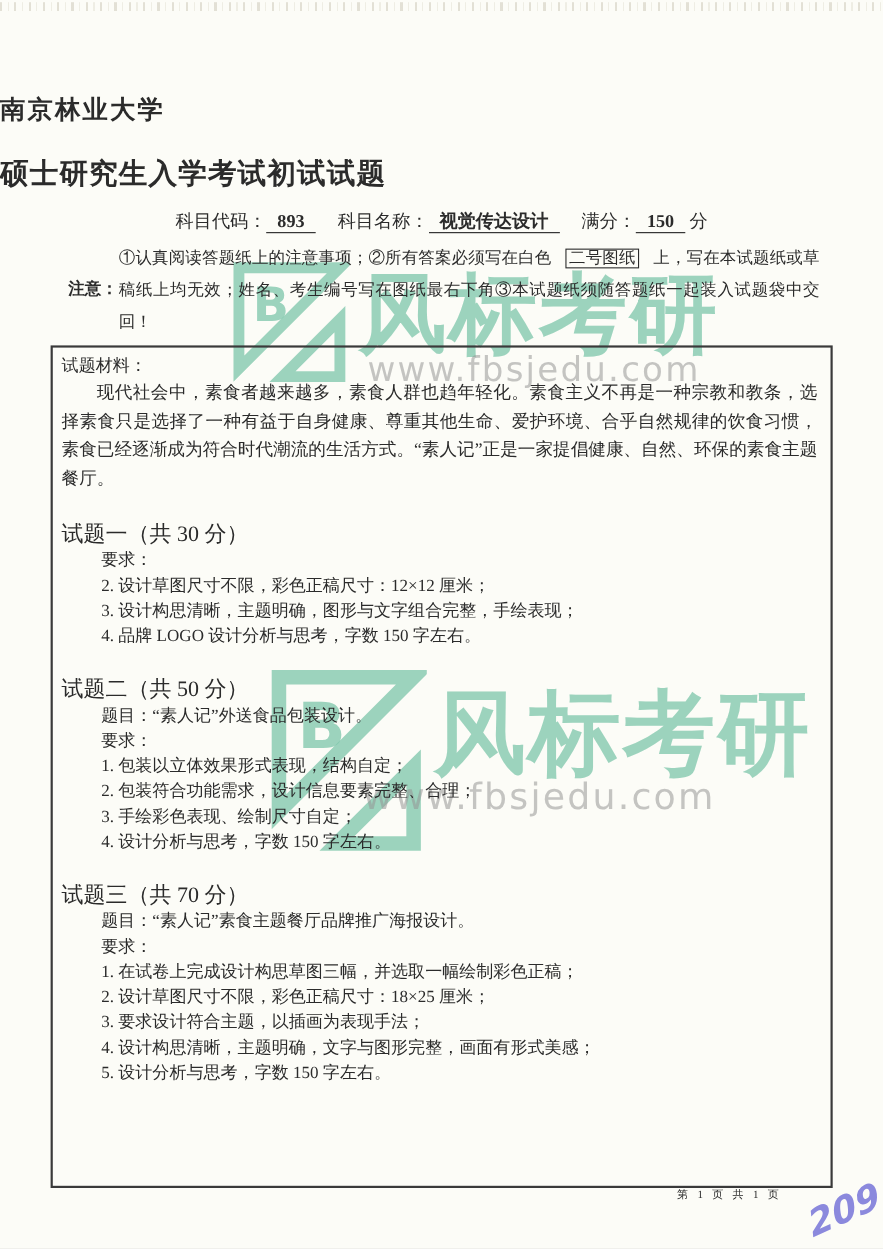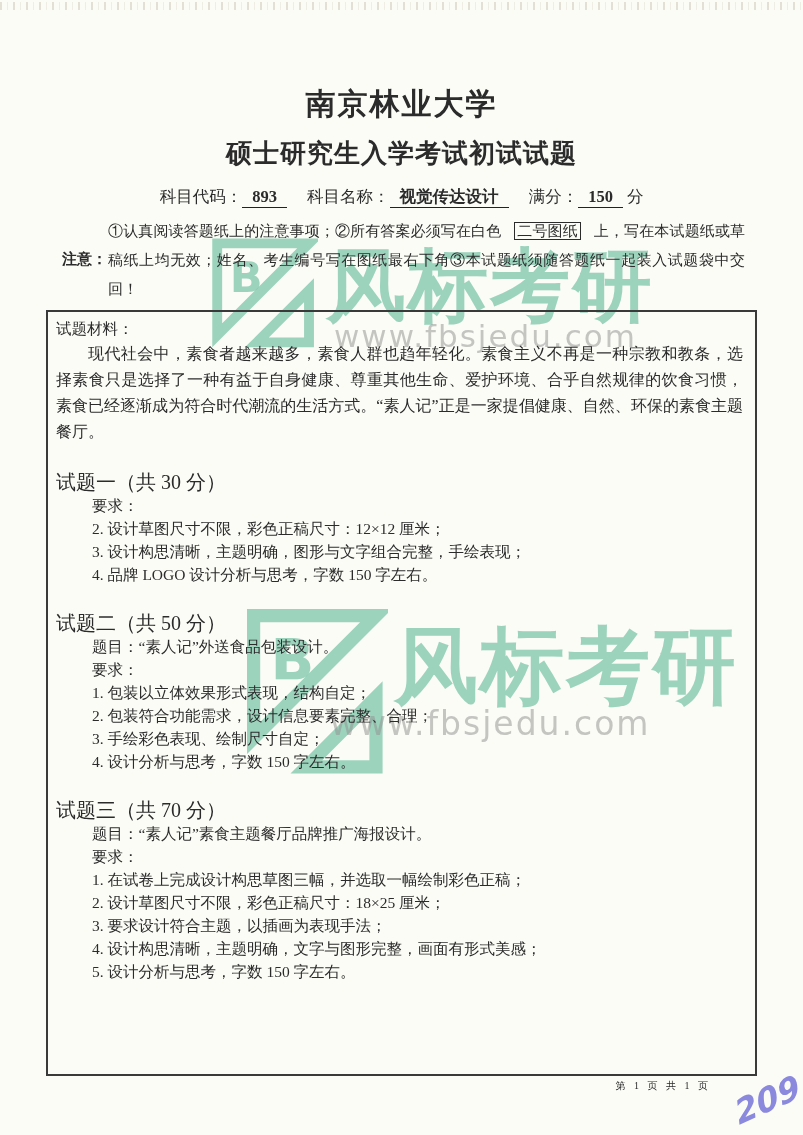--- a/index.html
+++ b/index.html
@@ -42,25 +42,25 @@
   .wm1 { top: 236px; left: 210px; }
   .wm1 .wm-glyphs { font-size: 80px; margin: 10px 0 0 8px; }
   .wm1 .wm-url { left: 124px; top: 82px; font-size: 31px; }
   .wm2 { top: 606px; left: 244px; }
   .wm2 .wm-glyphs { font-size: 84px; margin: 18px 0 0 6px; }
   .wm2 .wm-url { left: 86px; top: 98px; font-size: 33px; }
 
   
   .content { position: relative; z-index: 1; }
   .u-name {
-    margin-top: 84px; text-align: center;
-    font-size: 30px; font-weight: bold; letter-spacing: 2px; font-family: Liberation Mono, monospace;
+    margin-top: 84px; 
+    font-size: 23px; font-weight: bold; letter-spacing: 2px; font-family: Liberation Mono, monospace;
   }
   .e-title {
-    margin-top: 11px; text-align: center;
+    margin-top: 25px; text-align: left;
     font-size: 26px; font-weight: bold; letter-spacing: 1px;
   }
   .subject-line {
     margin-top: 15px; text-align: center;
     font-size: 16.5px;
   }
   .subject-line .grp { margin: 0 8px; }
   .subject-line .val {
     font-weight: bold;
     border-bottom: 1.5px solid #222;

